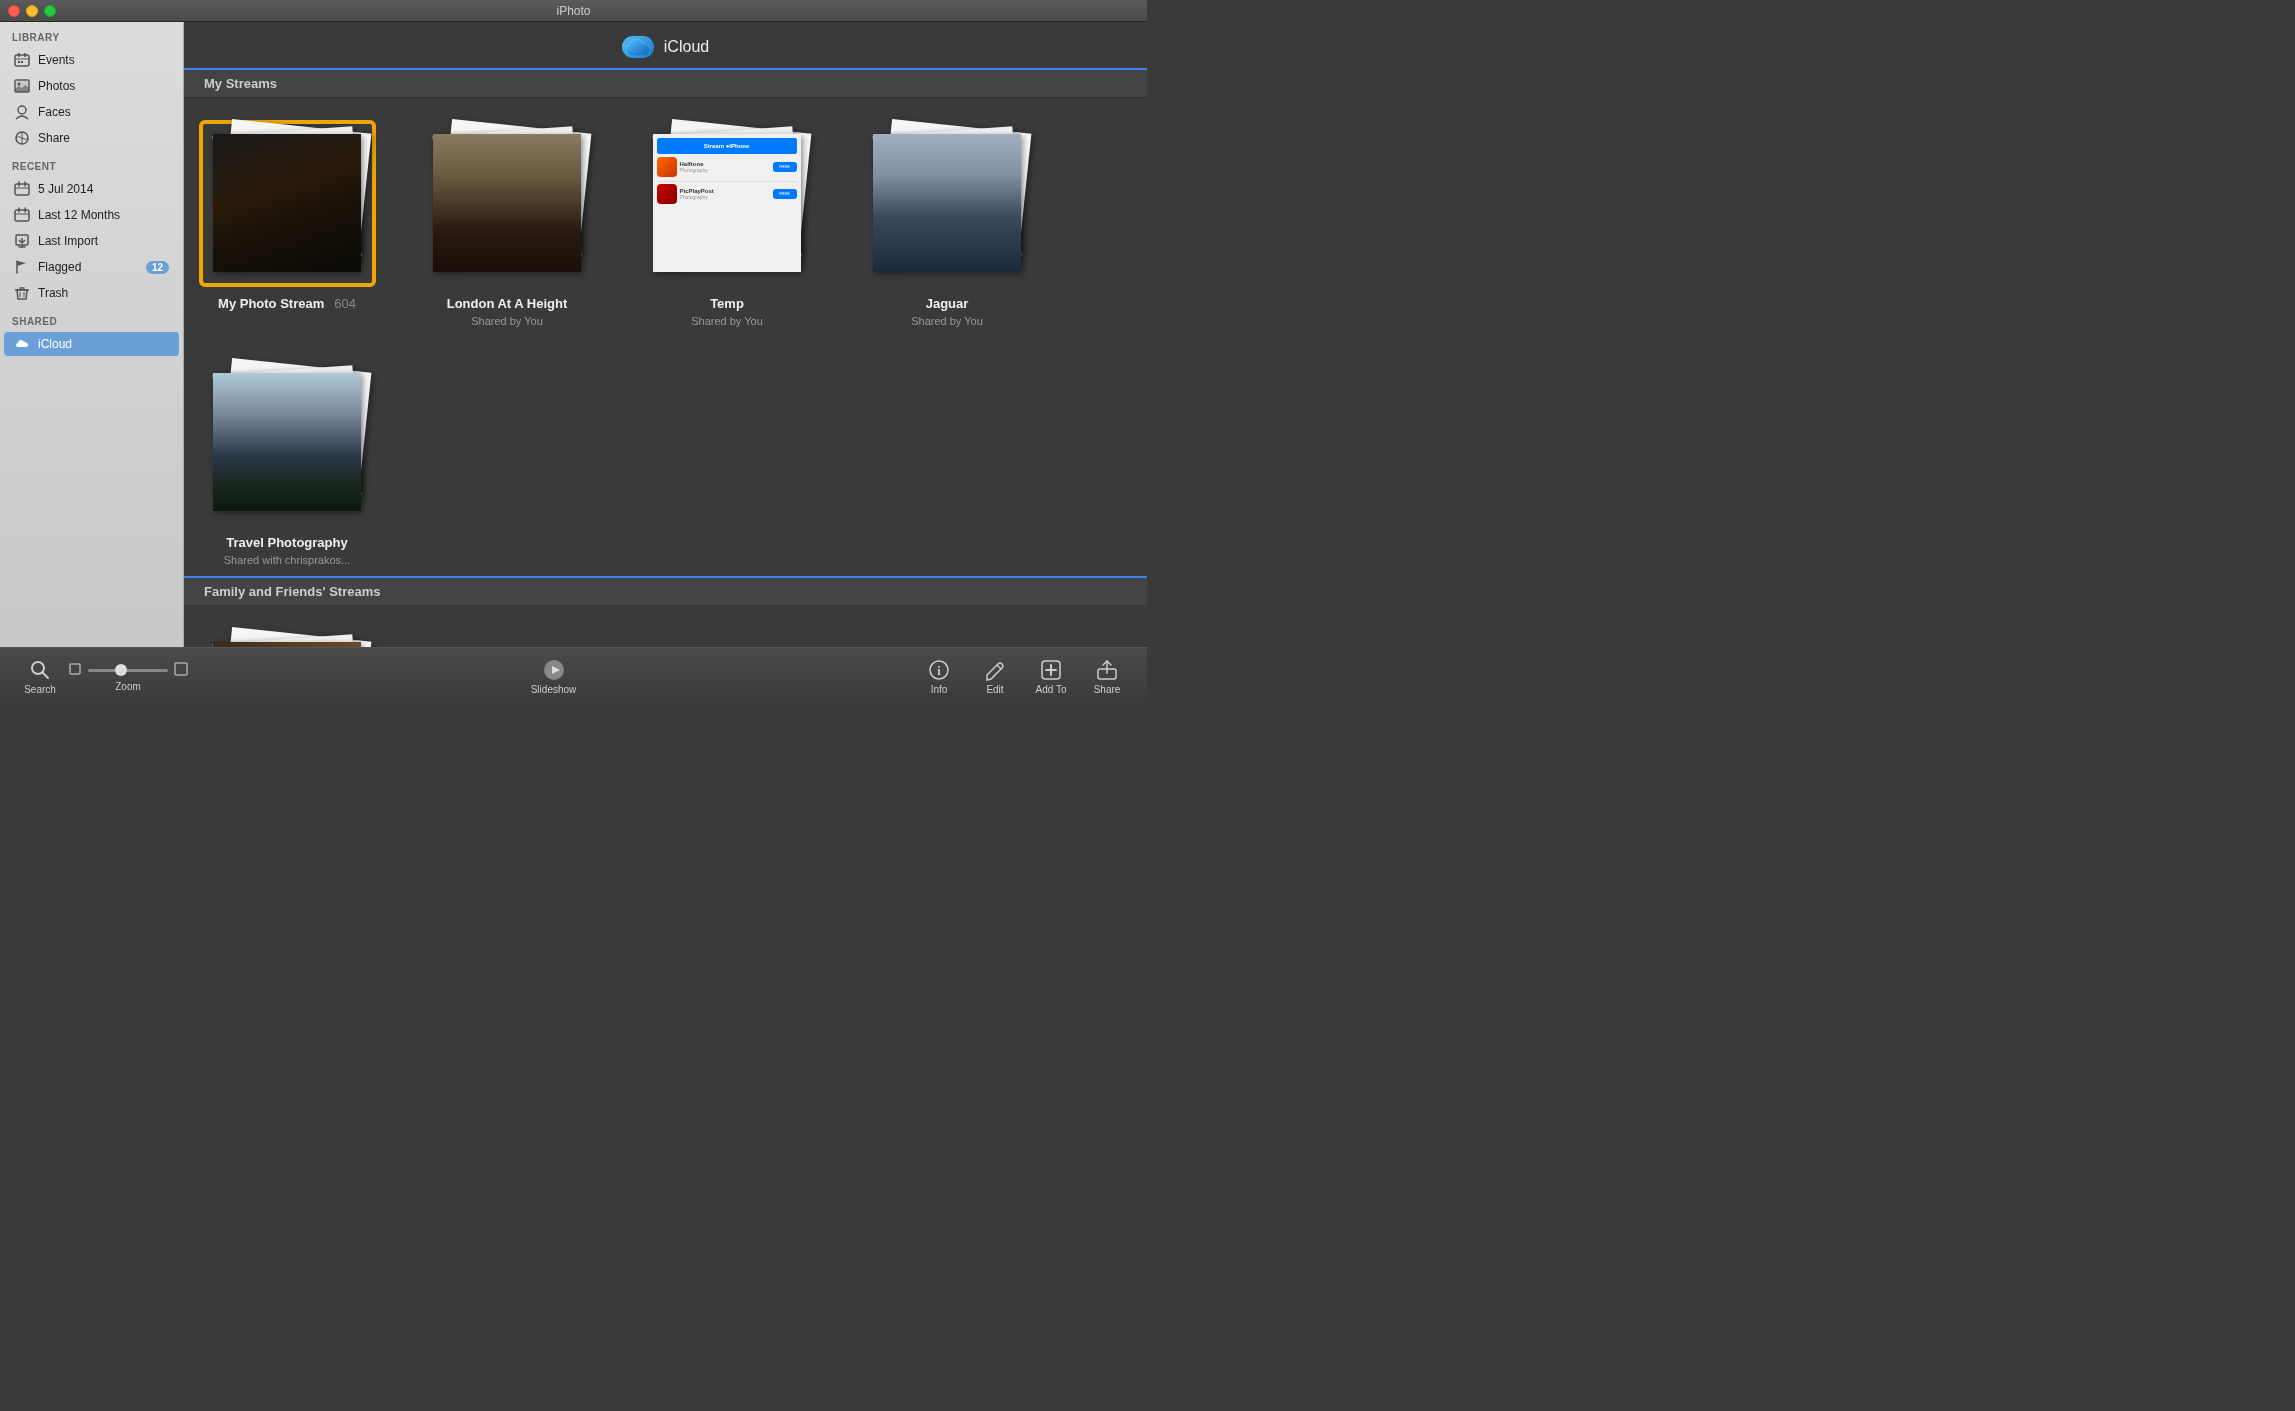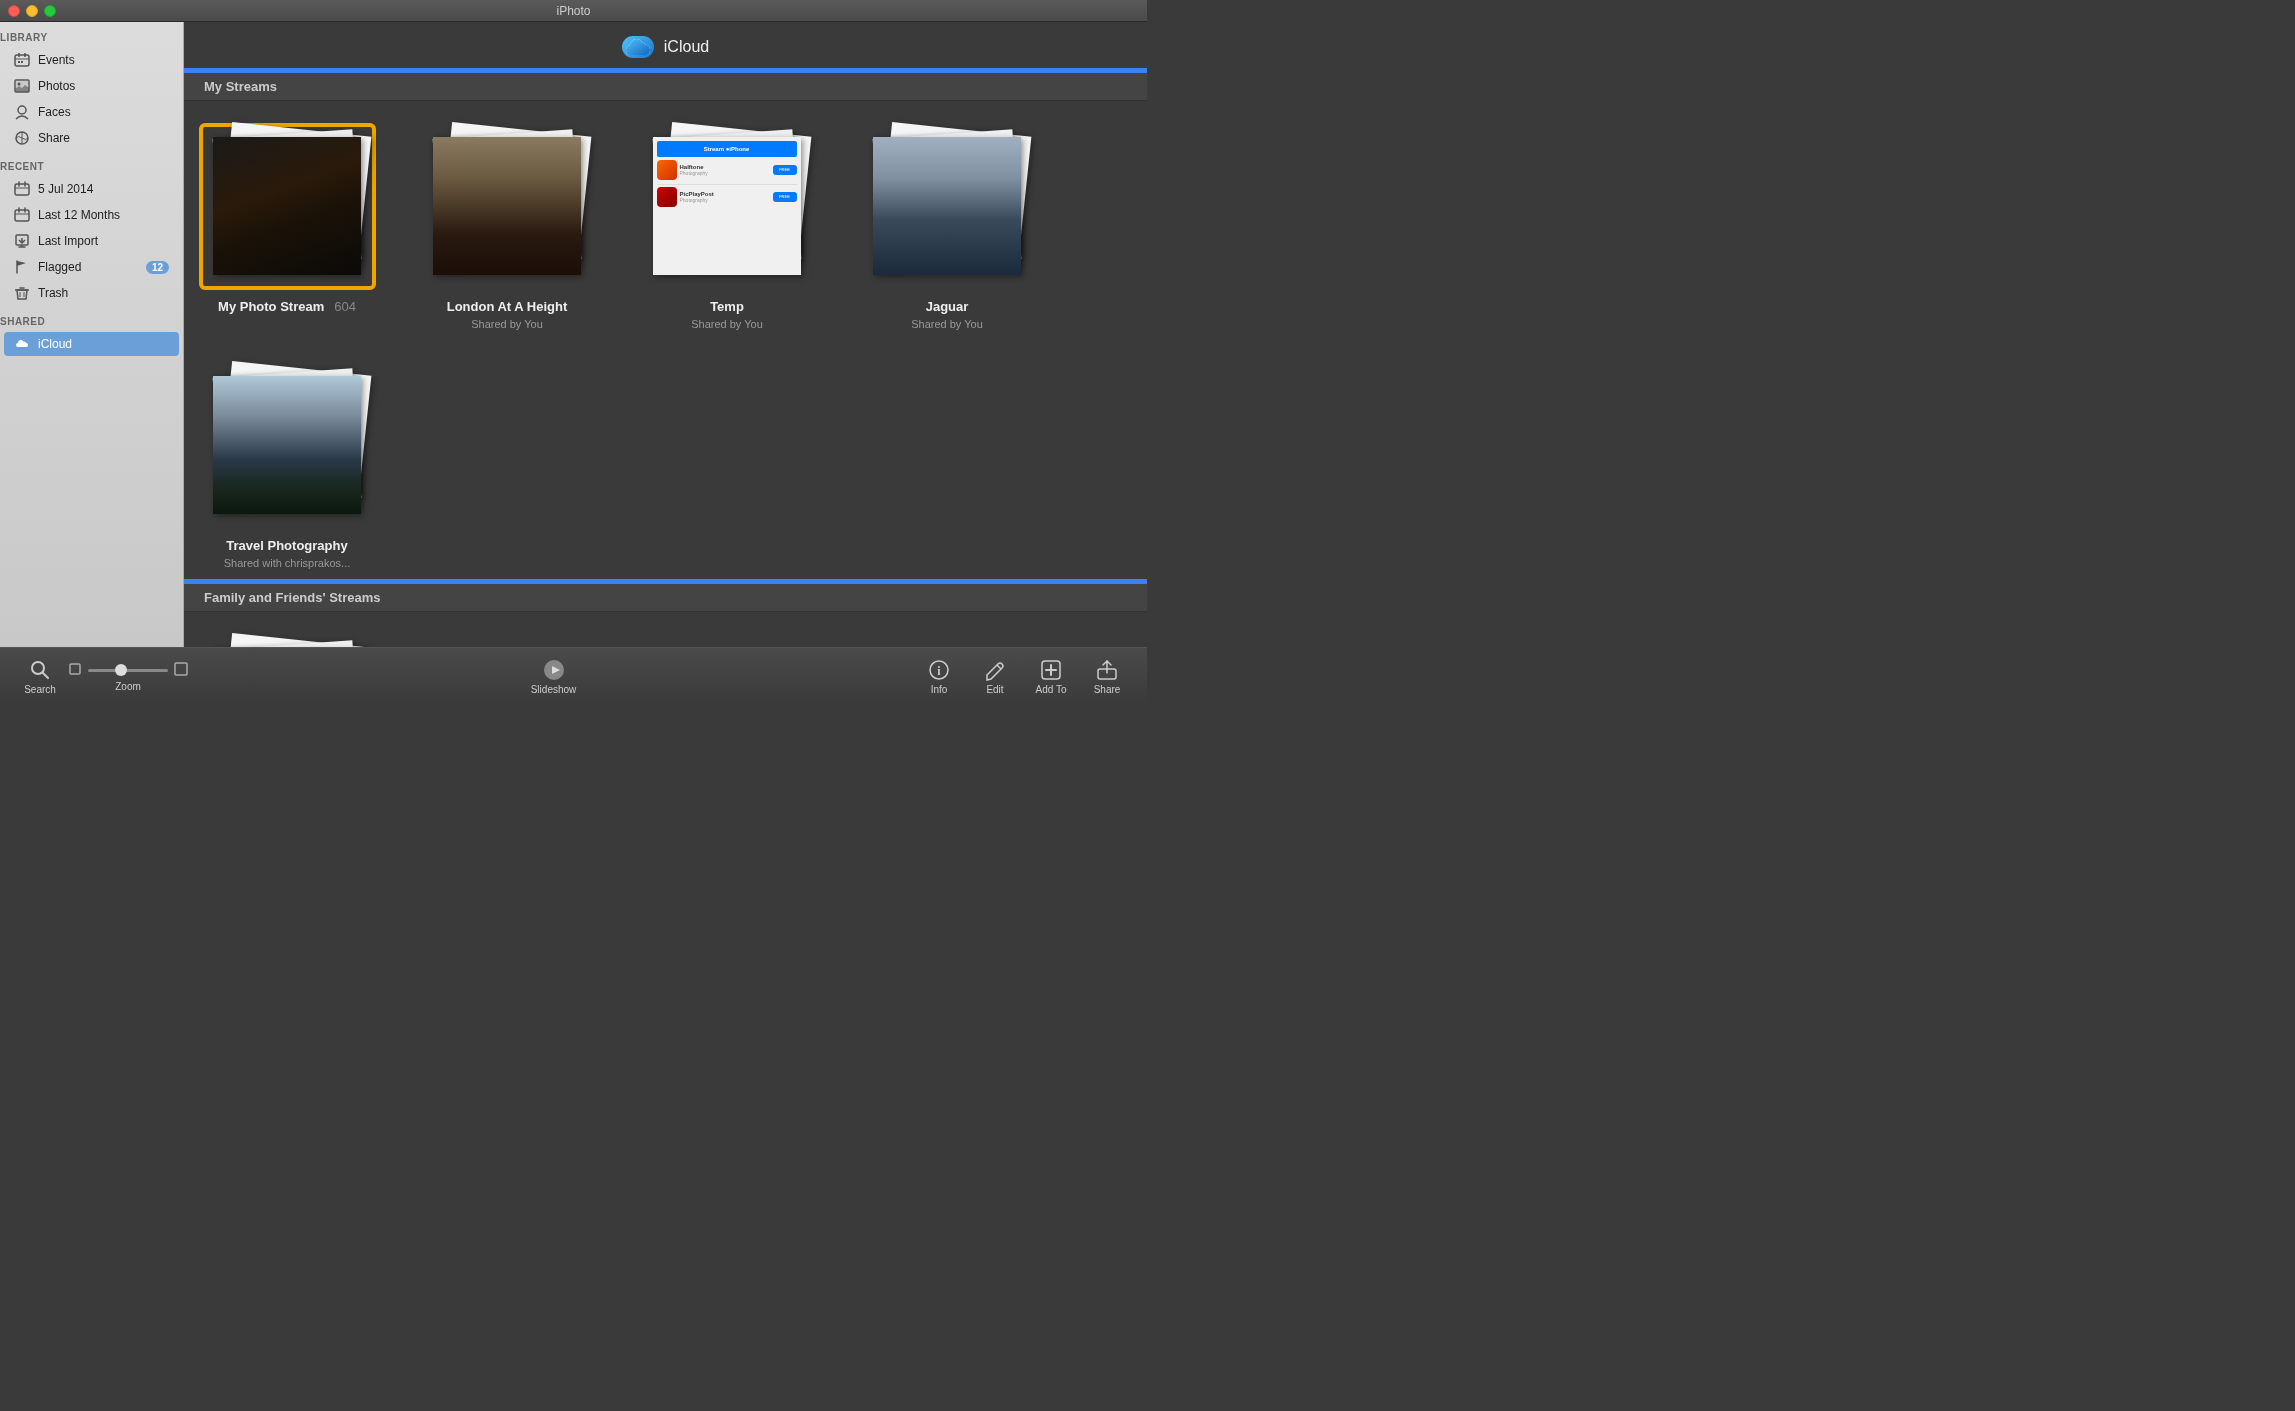--- a/index.html
+++ b/index.html
@@ -58,21 +58,21 @@
       border-right: 1px solid #aaa;
       display: flex;
       flex-direction: column;
       overflow: hidden;
       flex-shrink: 0;
     }
     .sidebar-section-label {
       font-size: 10px;
       font-weight: 700;
       color: #666;
-      padding: 10px 12px 4px 0;
+      padding: 10px 12px 4px 12px;
       text-transform: uppercase;
       letter-spacing: 0.5px;
     }
     .sidebar-item {
       display: flex;
       align-items: center;
       padding: 4px 10px;
       gap: 8px;
       cursor: pointer;
       font-size: 12px;
@@ -130,21 +130,21 @@
     }
     .icloud-title {
       color: #eee;
       font-size: 16px;
       font-weight: 500;
     }
 
     
     .section-header {
       background: #444;
-      border-top: 5px solid #3b82f6;
+      border-top: 2px solid #3b82f6;
       border-bottom: 1px solid #333;
       padding: 6px 20px;
       font-size: 13px;
       font-weight: 600;
       color: #ccc;
     }
 
     
     .streams-grid {
       display: flex;

